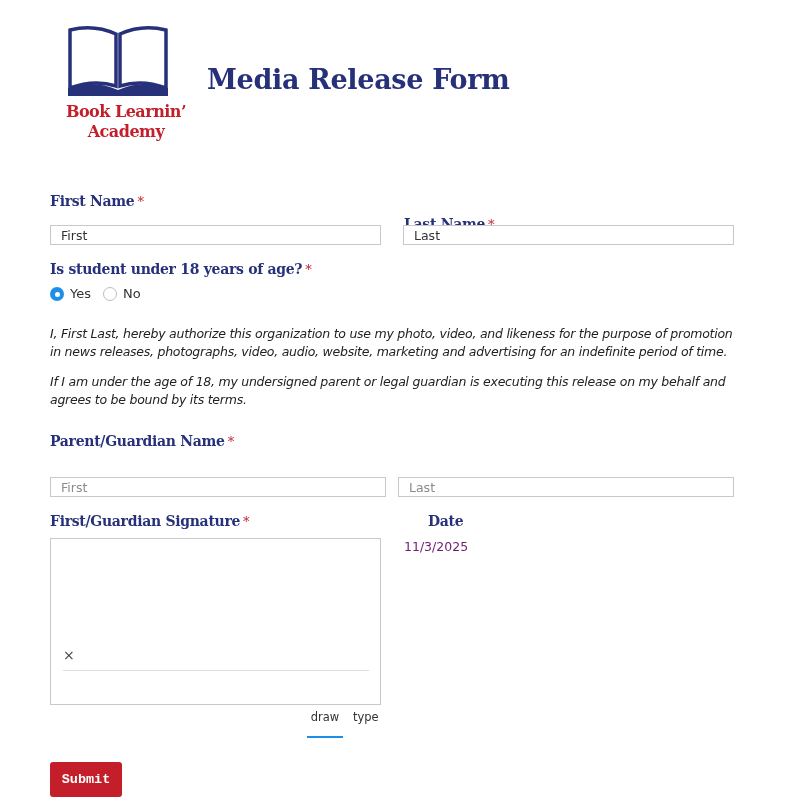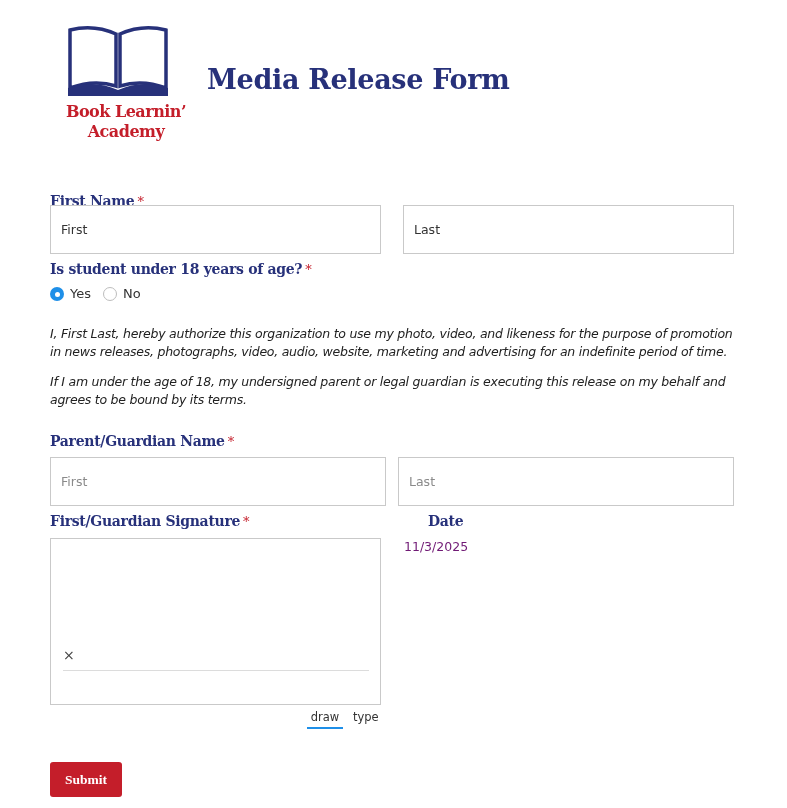--- a/index.html
+++ b/index.html
@@ -11,44 +11,44 @@
     .logo-text { position: absolute; left: 8px; top: 80px; width: 136px; text-align: center;
       font-family: "DejaVu Serif", serif; font-weight: bold; color: #c41e2a; font-size: 16px; line-height: 20px; letter-spacing: -0.5px; }
 
     .page-title { position: absolute; left: 207px; top: 64px; font-family: "DejaVu Serif", serif;
       font-weight: bold; font-size: 27px; color: #27317a; letter-spacing: -0.3px; }
 
     .label { position: absolute; font-family: "DejaVu Serif", serif; font-weight: bold;
       font-size: 14px; color: #27317a; letter-spacing: -0.3px; }
     .req { color: #c41e2a; font-weight: normal; font-size: 13px; margin-left: 3px; }
 
-    .input { position: absolute; height: 49px; border: 1px solid #c9c9c9; background: #fff;
+    .input { position: absolute; height: 20px; border: 1px solid #c9c9c9; background: #fff;
       font-family: "DejaVu Sans", sans-serif; font-size: 12.5px; color: #333; padding: 0 10px;
-      outline: none; }
+      outline: none; margin-top: 20px; }
     .input::placeholder { color: #8a8a8a; }
 
     .radio-row { position: absolute; left: 50px; top: 286px; display: flex; align-items: flex-end; font-size: 13px; color: #333; }
     .radio { width: 14px; height: 14px; border-radius: 50%; border: 1px solid #bdbdbd; background: #fff; display: inline-block; position: relative; }
     .radio.checked { border: none; background: #1e8fe8; }
     .radio.checked::after { content: ""; position: absolute; left: 4.5px; top: 4.5px; width: 5px; height: 5px; border-radius: 50%; background: #fff; }
     .radio-label { margin-left: 6px; margin-right: 12px; }
 
     .para { position: absolute; left: 50px; width: 690px; font-size: 12.5px; line-height: 18px; color: #222; letter-spacing: -0.25px; font-style: italic; }
 
     .sig-box { position: absolute; left: 50px; top: 538px; width: 331px; height: 167px; border: 1px solid #c9c9c9; background: #fff; }
     .sig-x { position: absolute; left: 12px; top: 108px; font-size: 14px; color: #444; }
     .sig-line { position: absolute; left: 12px; top: 131px; width: 306px; height: 1px; background: #dcdcdc; }
 
-    .sig-tab { position: absolute; top: 710px; font-size: 11.5px; color: #333; padding-bottom: 3px; }
+    .sig-tab { position: absolute; top: 710px; font-size: 11.5px; color: #333; padding-bottom: 12px; }
     .sig-tab.active { border-bottom: 2px solid #1e8fe8; }
 
     .date-val { position: absolute; left: 404px; top: 539px; font-size: 12.5px; color: #701a75; }
 
     .submit { position: absolute; left: 50px; top: 762px; width: 72px; height: 35px; background: #c41e2a;
-      color: #fff; border: none; border-radius: 3px; font-weight: bold; font-size: 13.5px; font-family: Liberation Serif, serif; cursor: pointer; }
+      color: #fff; border: none; border-radius: 3px; font-weight: bold; font-size: 13.5px; font-family: Liberation Mono, monospace; cursor: pointer; }
   </style>
 </head>
 <body>
 
 <div class="logo">
   <svg width="104" height="74" viewBox="0 0 104 74">
     <path d="M4 6 Q28 0 50 10 L50 62 Q28 55 4 64 Z" fill="none" stroke="#27317a" stroke-width="3.5"></path>
     <path d="M100 6 Q76 0 54 10 L54 62 Q76 55 100 64 Z" fill="none" stroke="#27317a" stroke-width="3.5"></path>
     <path d="M2 64 Q28 55 52 66 Q76 55 102 64 L102 72 L2 72 Z" fill="#27317a"></path>
   </svg>

